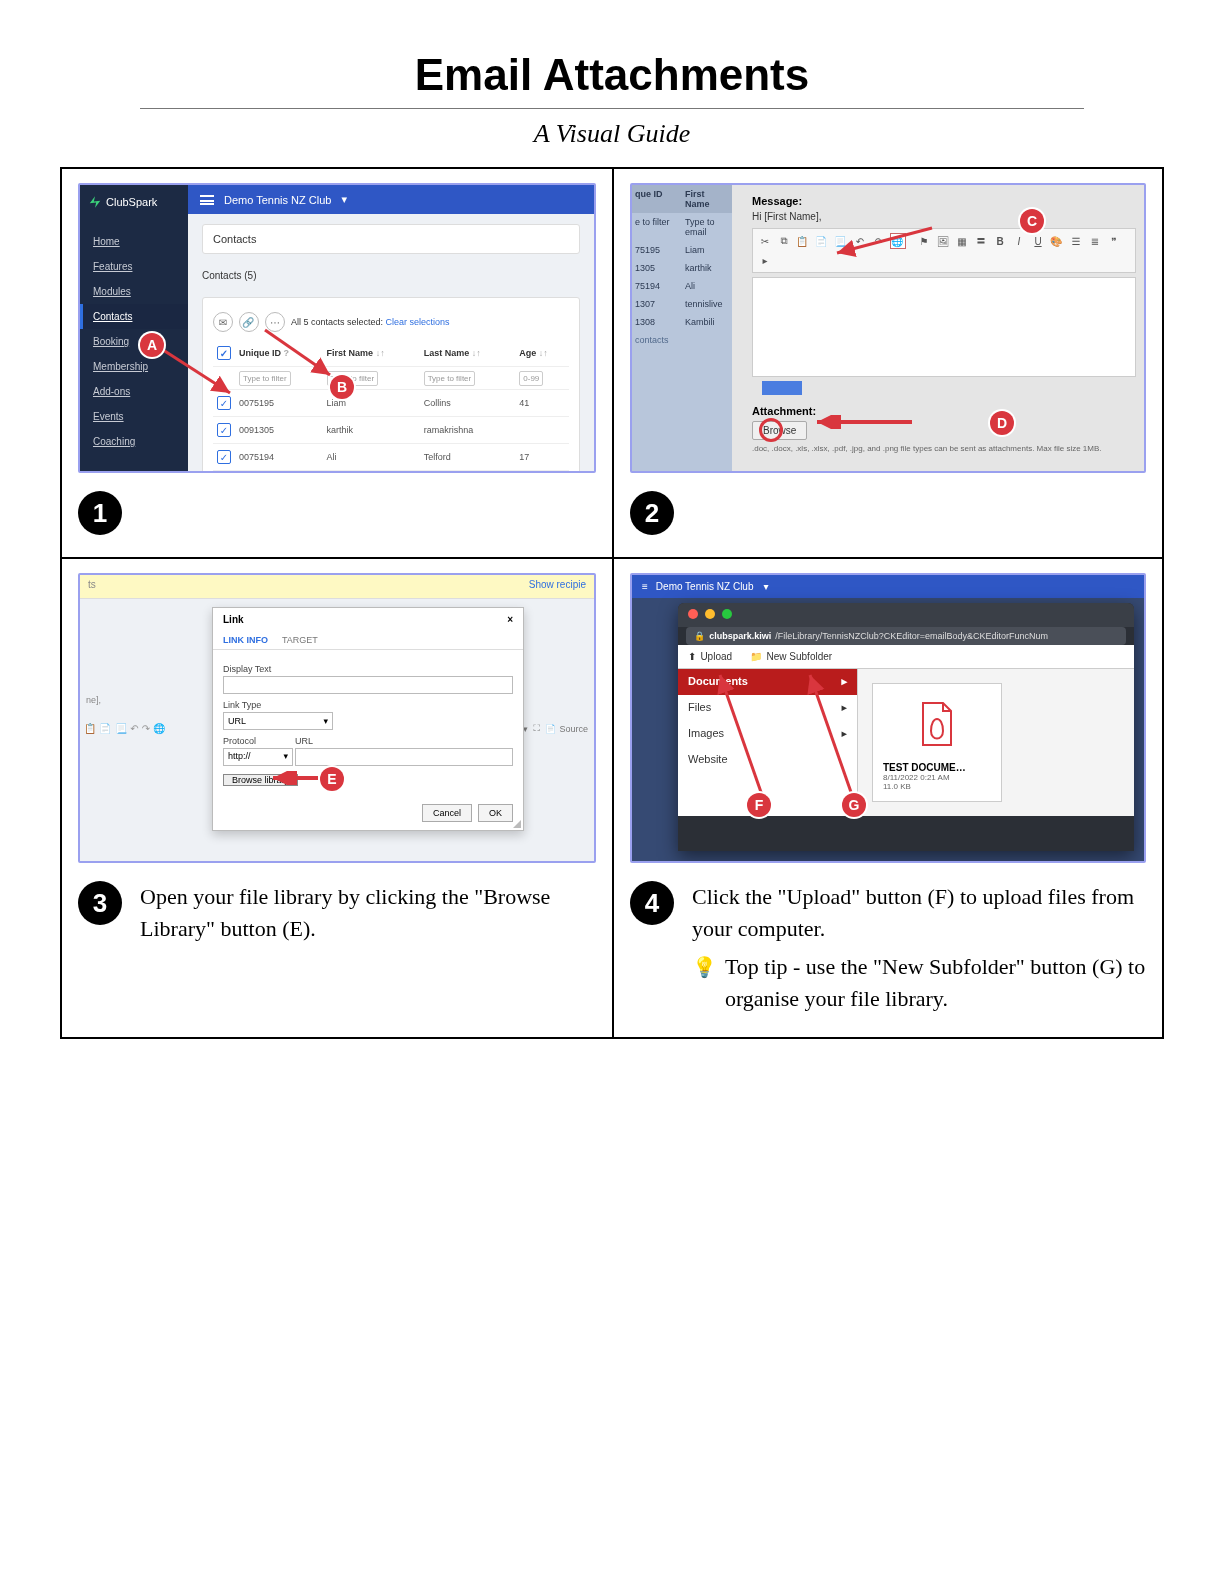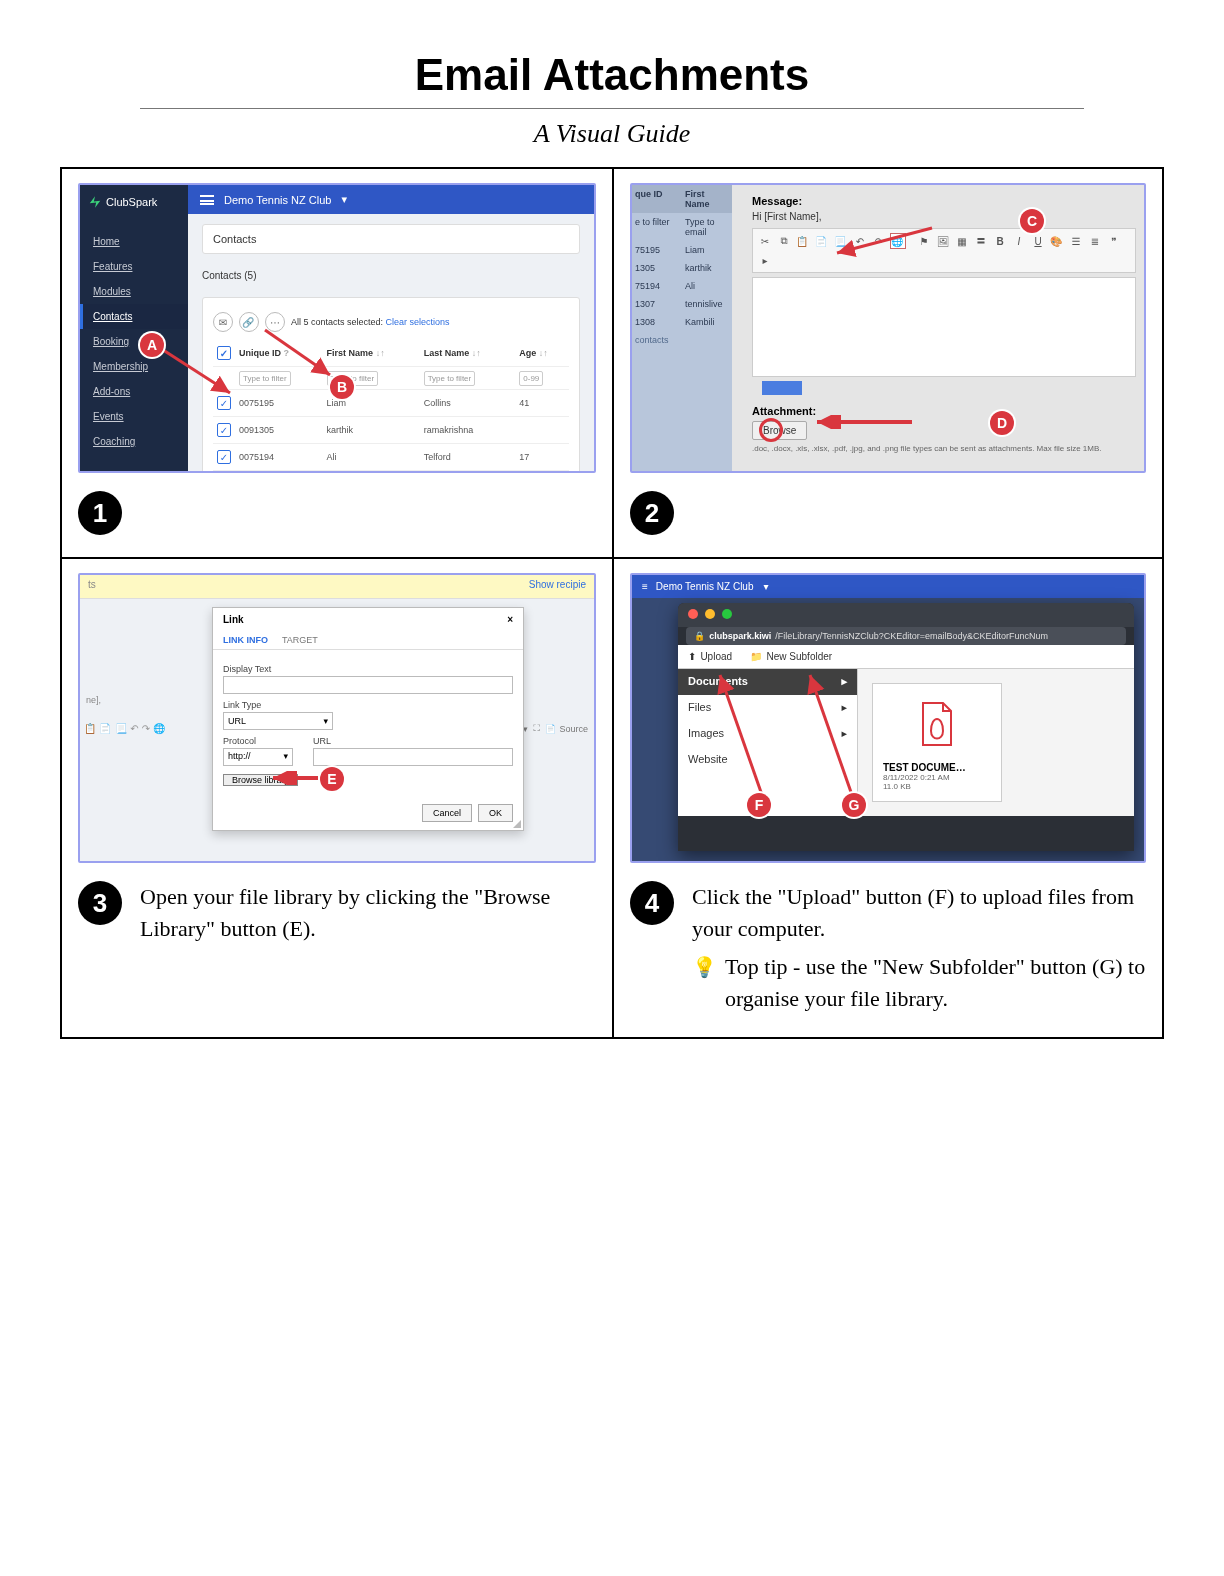--- a/index.html
+++ b/index.html
@@ -74,21 +74,21 @@
   .s3-toolbar-bg { position: absolute; left: 4px; top: 148px; display: flex; gap: 3px; color: #999; font-size: 10px; }
   .s3-toolbar-right { position: absolute; right: 6px; top: 148px; display: flex; gap: 6px; color: #777; font-size: 9px; align-items: center; }
   .s3-dialog { position: absolute; left: 110px; top: 32px; width: 312px; background: #fff; border: 1px solid #bbb; box-shadow: 0 4px 10px rgba(0,0,0,.2); margin-left: 22px; }
   .s3-dialog .hdr { display: flex; justify-content: space-between; padding: 6px 10px; font-weight: 700; }
   .s3-dialog .tabs { display: flex; gap: 14px; padding: 0 10px; border-bottom: 1px solid #ddd; font-size: 9px; }
   .s3-dialog .tab { padding: 4px 0; color: #2f6fe0; font-weight: 700; }
   .s3-dialog .tab.inactive { color: #777; font-weight: 400; }
   .s3-dialog .body { padding: 8px 10px 10px; }
   .s3-dialog label { display: block; font-size: 9px; color: #444; margin: 6px 0 2px; }
   .s3-dialog .inp, .s3-dialog select { width: 100%; border: 1px solid #bbb; font-size: 9px; padding: 2px 4px; background: #fff; height: 18px; }
-  .s3-dialog .row2 { display: flex; gap: 20px; }
+  .s3-dialog .row2 { display: flex; gap: 2px; }
   .s3-dialog .row2 > div:first-child { width: 70px; }
   .s3-dialog .row2 > div:last-child { flex: 1; }
   .s3-dialog .browse-btn { display: inline-block; border: 1px solid #888; background: #eee; padding: 0 8px; font-size: 9px; margin-top: 8px; }
   .s3-dialog .ftr { display: flex; justify-content: flex-end; gap: 6px; padding: 8px 10px; }
   .s3-dialog .ftr button { border: 1px solid #aaa; background: #f4f4f4; padding: 3px 10px; font-size: 9px; }
   .s3-resize { position: absolute; right: 2px; bottom: 2px; width: 0; height: 0; border-right: 8px solid #bbb; border-top: 8px solid transparent; }
 
   
   .s4-wrap { height: 100%; background: #364a73; font-family: Arial, sans-serif; font-size: 10px; position: relative; overflow: hidden; }
   .s4-topstrip { background: #2f57c5; color: #fff; font-size: 10px; padding: 6px 10px; display: flex; align-items: center; gap: 10px; }
@@ -96,21 +96,21 @@
   .s4-titlebar { background: #3a3f47; padding: 6px 10px; display: flex; align-items: center; gap: 6px; }
   .s4-dots span { width: 10px; height: 10px; border-radius: 50%; display: inline-block; margin-right: 4px; }
   .s4-url { background: #4a4f58; color: #ddd; font-size: 9px; padding: 4px 8px; border-radius: 4px; margin: 0 8px; display: flex; align-items: center; gap: 4px; flex: 1; overflow: hidden; white-space: nowrap; }
   .s4-url .host { color: #fff; font-weight: 700; }
   .s4-inner { display: flex; height: calc(100% - 50px); }
   .s4-tb { background: #fff; border-bottom: 1px solid #ccc; padding: 4px 6px; display: flex; gap: 10px; font-size: 10px; color: #333; }
   .s4-btn { display: inline-flex; gap: 4px; align-items: center; padding: 2px 4px; }
   .s4-left { width: 180px; background: #fff; border-right: 1px solid #ccc; }
   .s4-tree { font-size: 11px; }
   .s4-tree .row { padding: 6px 10px; display: flex; justify-content: space-between; color: #333; border-bottom: 1px solid transparent; }
-  .s4-tree .row.sel { background: #404040; color: #fff; font-weight: 700; }
+  .s4-tree .row.sel { background: #b91c1c; color: #fff; font-weight: 700; }
   .s4-right { flex: 1; background: #f4f4f4; padding: 14px; display: flex; gap: 14px; align-items: flex-start; }
   .s4-file { width: 130px; background: #fff; border: 1px solid #ccc; padding: 10px; text-align: left; }
   .s4-file .thumb { height: 60px; display: flex; align-items: center; justify-content: center; }
   .s4-file .fname { font-weight: 700; font-size: 10px; margin-top: 8px; }
   .s4-file .meta { font-size: 8px; color: #666; }
 </style>
 </head>
 <body>
 
 <h1 class="page-title">Email Attachments</h1>

